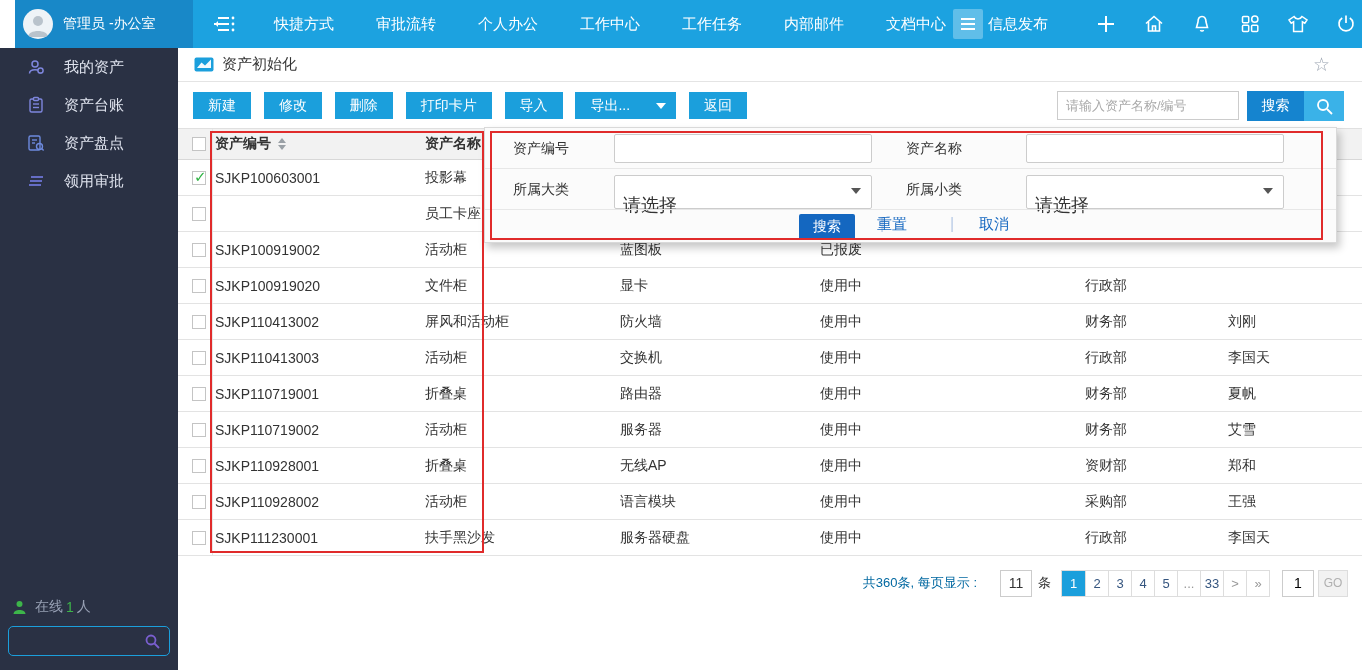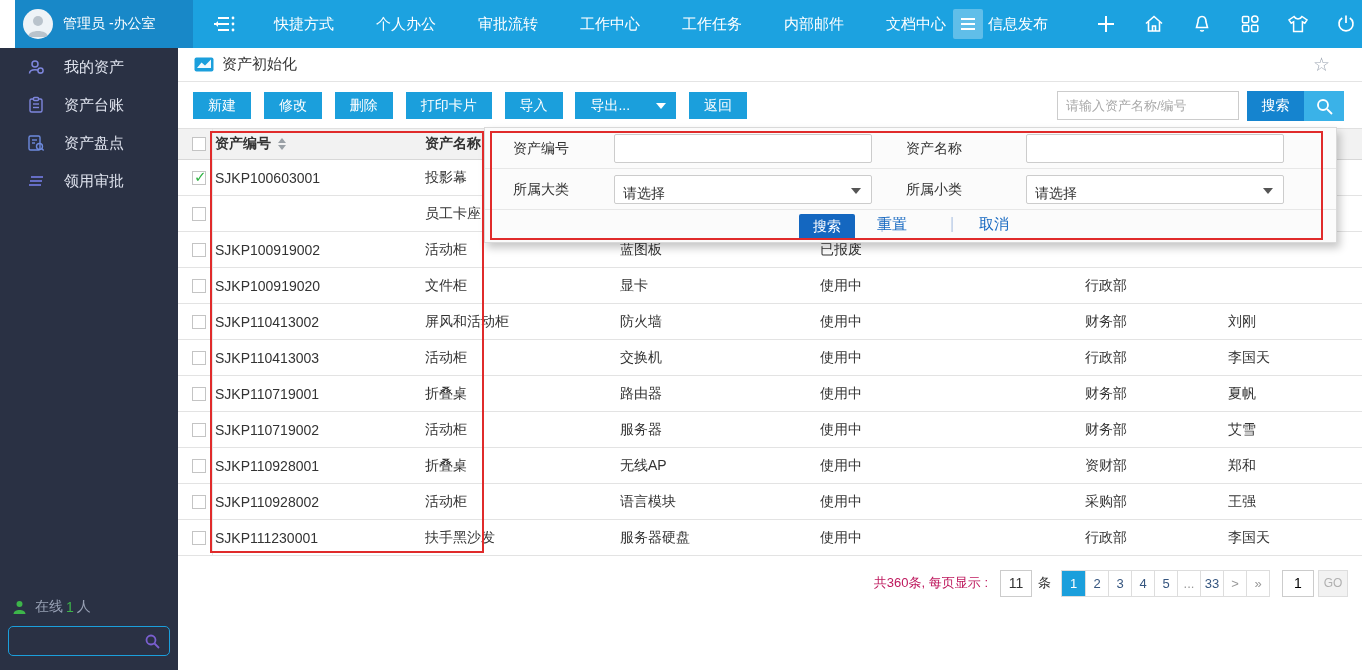--- a/index.html
+++ b/index.html
@@ -70,30 +70,30 @@
   .sort .up { width:0;height:0;border-left:4px solid transparent;border-right:4px solid transparent;border-bottom:5px solid #9aa0a6; }
   .sort .dn { width:0;height:0;border-left:4px solid transparent;border-right:4px solid transparent;border-top:5px solid #9aa0a6; }
 
   
   .filter-panel { position:absolute; left:306px; top:79px; width:853px; height:116px; background:#fbfbfb; border:1px solid #d9d9d9; box-shadow:3px 5px 8px rgba(0,0,0,.22); z-index:50; }
   .fp-row1 { position:absolute; left:0; top:0; width:100%; height:40px; }
   .fp-row2 { position:absolute; left:0; top:40px; width:100%; height:41px; border-top:1px solid #e7e7e7; }
   .fp-row3 { position:absolute; left:0; top:81px; width:100%; height:34px; border-top:1px solid #e7e7e7; }
   .fp-label { position:absolute; top:0; height:40px; line-height:40px; font-size:14px; color:#333; }
   .fp-input { position:absolute; top:6px; width:258px; height:29px; border:1px solid #ccc; border-radius:2px; background:#fff; padding:0 8px; font-size:13px; outline:none; font-family:inherit; }
-  .fp-select { position:absolute; top:6px; width:258px; height:29px; border:1px solid #ccc; border-radius:2px; background:#fff; line-height:27px; padding:4px 8px; font-size:14px; color:#333; cursor:pointer; }
+  .fp-select { position:absolute; top:6px; width:258px; height:18px; border:1px solid #ccc; border-radius:2px; background:#fff; line-height:27px; padding:16px 8px; font-size:18px; color:#333; cursor:pointer; }
   .fp-select .caret { position:absolute; right:10px; top:12px; width:0; height:0; border-left:5px solid transparent; border-right:5px solid transparent; border-top:6px solid #555; }
   .fp-btn-search { position:absolute; left:314px; top:4px; width:56px; height:26px; background:#1467c0; color:#fff; border:none; border-radius:2px; font-size:14px; cursor:pointer; font-family:inherit; }
   .fp-sep { position:absolute; top:5px; color:#b9cbe6; font-size:16px; }
   .fp-link { position:absolute; top:5px; color:#1467c0; font-size:15px; cursor:pointer; }
   .red-outline { position:absolute; border:2px solid #e02b2b; pointer-events:none; z-index:60; }
 
   
   .pager { position:absolute; right:14px; top:520px; height:30px; display:flex; align-items:center; z-index:10; }
-  .pg-total { font-size:13px; color:#be185d; margin-right:12px; }
+  .pg-total { font-size:13px; color:#0369a1; margin-right:23px; }
   .pg-input { width:32px; height:27px; border:1px solid #ccc; text-align:center; font-size:14px; color:#333; outline:none; font-family:inherit; }
   .pg-unit { margin:0 10px 0 6px; font-size:13px; }
   .pg-list { display:flex; border:1px solid #ddd; height:27px; }
   .pg-item { min-width:23px; padding:0 1px; height:25px; line-height:25px; text-align:center; font-size:13px; color:#35557f; border-left:1px solid #ddd; cursor:pointer; background:#fff; }
   .pg-item:first-child { border-left:none; }
   .pg-item.active { background:#1b9fdc; color:#fff; }
   .pg-item.muted { color:#999; }
   .pg-goto { width:32px; height:27px; border:1px solid #ccc; text-align:center; font-size:14px; margin-left:12px; outline:none; font-family:inherit; }
   .pg-go { width:30px; height:27px; margin-left:4px; background:#f2f2f2; border:1px solid #ddd; color:#b0b0b0; font-size:12px; cursor:pointer; font-family:inherit; }
 
@@ -120,22 +120,22 @@
           <path d="M3 12 H18"></path>
           <path d="M7 18 H18"></path>
           <path d="M7 9 L4 12 L7 15" fill="#fff" stroke="none"></path>
         <circle cx="22" cy="6" r="1.4" fill="#fff" stroke="none"></circle>
           <circle cx="22" cy="12" r="1.4" fill="#fff" stroke="none"></circle>
           <circle cx="22" cy="18" r="1.4" fill="#fff" stroke="none"></circle>
       </svg>
     </div>
     <div class="topnav">
       <div class="topnav-item">快捷方式</div>
+      <div class="topnav-item">审批流转</div>
       <div class="topnav-item">个人办公</div>
-      <div class="topnav-item">审批流转</div>
       <div class="topnav-item">工作中心</div>
       <div class="topnav-item">工作任务</div>
       <div class="topnav-item">内部邮件</div>
       <div class="topnav-item">文档中心</div>
       <div class="topnav-item">信息发布</div>
     </div>
     <div class="hamburger-btn">
       <svg width="18" height="14" viewBox="0 0 18 14" stroke="#fff" stroke-width="2">
         <path d="M2 2 H16"></path>
           <path d="M2 7 H16"></path>

